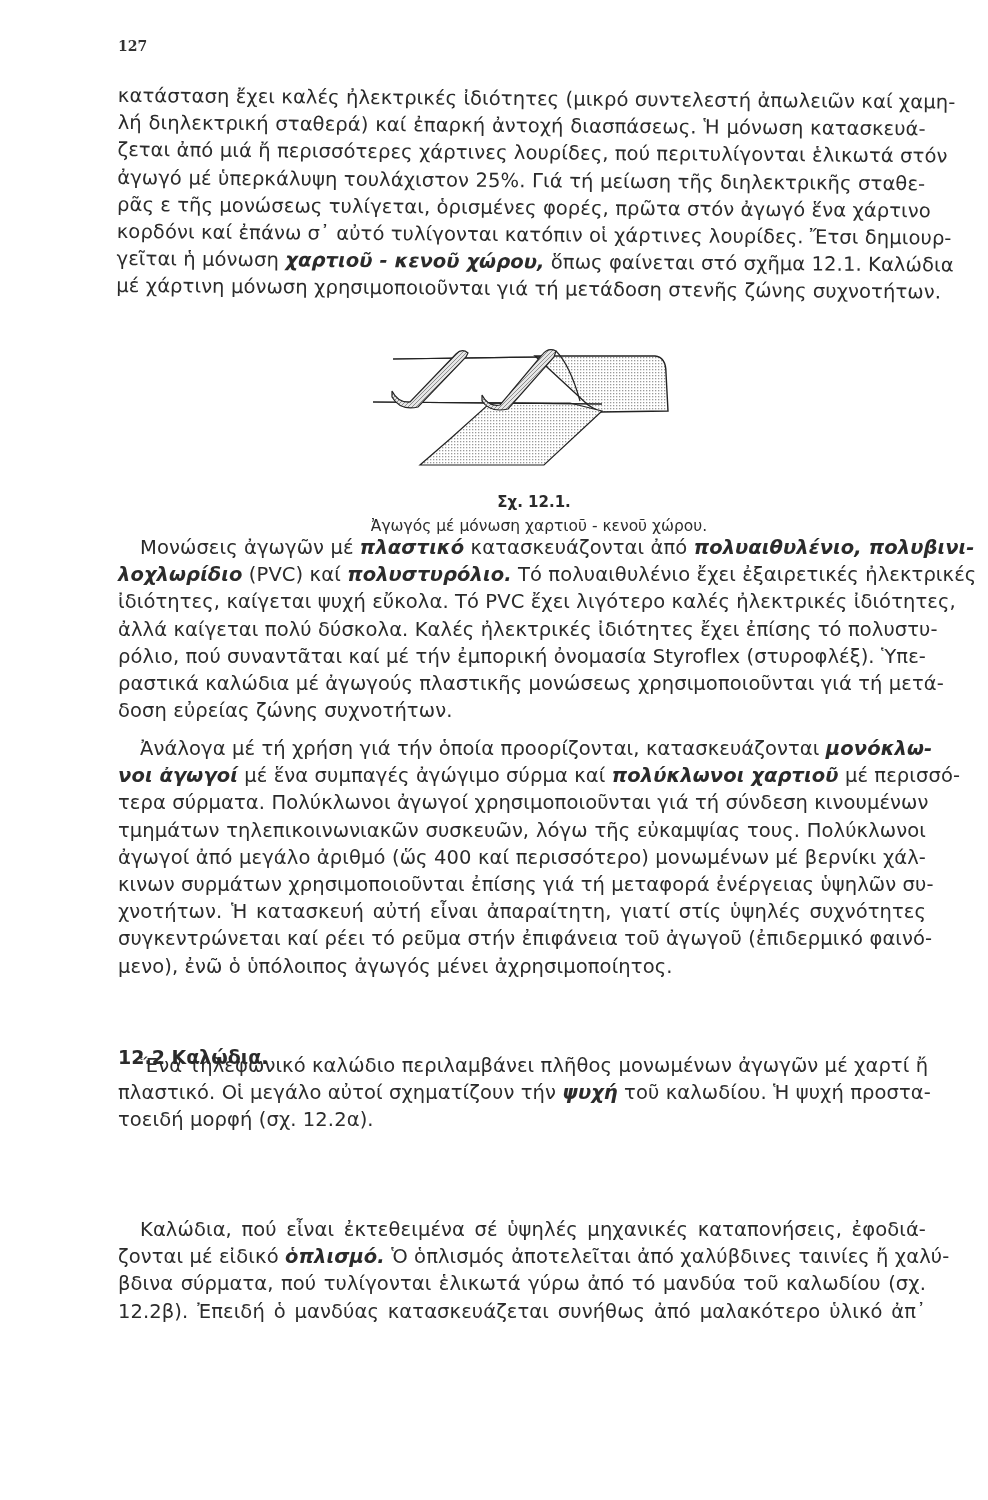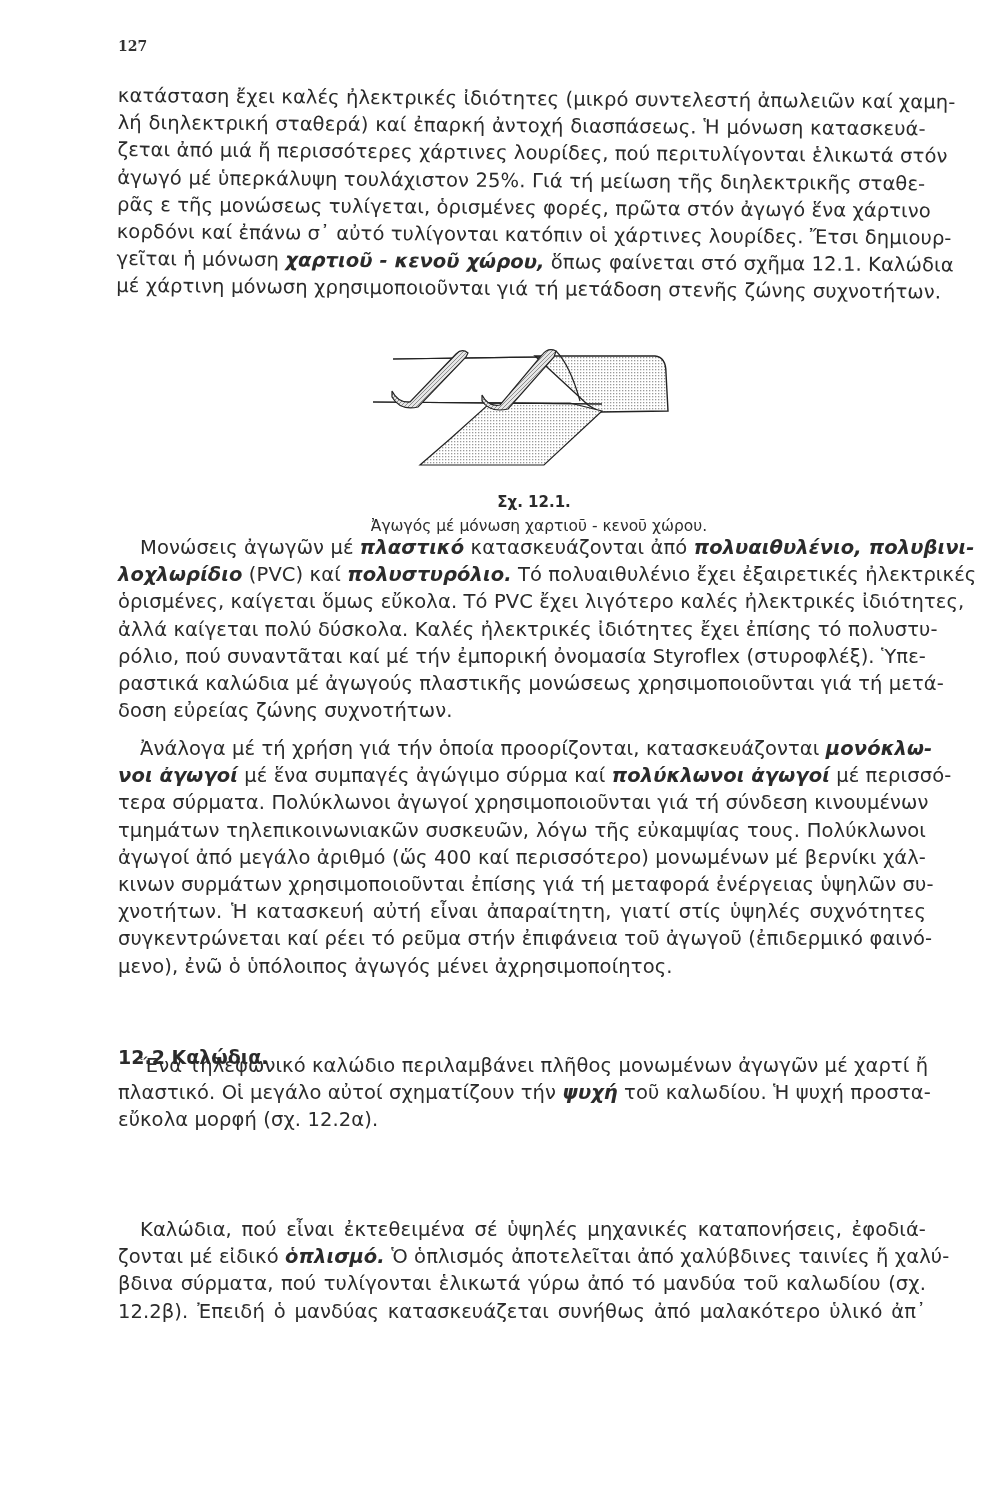--- a/index.html
+++ b/index.html
@@ -89,45 +89,45 @@
     <path d="M186,6 Q200,20 210,56" fill="none" stroke="#222" stroke-width="1.2"></path>
   </svg>
 </div>
 
 <div class="caption" id="cap-num">Σχ. 12.1.</div>
 <div class="caption" id="cap-text">Ἀγωγός μέ μόνωση χαρτιοῦ - κενοῦ χώρου.</div>
 
 <div class="body-text" id="para2">
   <span class="line indent"><span>Μονώσεις ἀγωγῶν μέ </span><span class="bi">πλαστικό</span><span> κατασκευάζονται ἀπό </span><span class="bi">πολυαιθυλένιο, πολυβινι-</span></span>
   <span class="line"><span class="bi">λοχλωρίδιο</span><span> (PVC) καί </span><span class="bi">πολυστυρόλιο.</span><span> Τό πολυαιθυλένιο ἔχει ἐξαιρετικές ἠλεκτρικές</span></span>
-  <span class="line">ὁρισμένες, καίγεται ὅμως εὔκολα. Τό PVC ἔχει λιγότερο καλές ἠλεκτρικές ἰδιότητες,</span>
+  <span class="line">ἰδιότητες, καίγεται ψυχή εὔκολα. Τό PVC ἔχει λιγότερο καλές ἠλεκτρικές ἰδιότητες,</span>
   <span class="line">ἀλλά καίγεται πολύ δύσκολα. Καλές ἠλεκτρικές ἰδιότητες ἔχει ἐπίσης τό πολυστυ-</span>
   <span class="line">ρόλιο, πού συναντᾶται καί μέ τήν ἐμπορική ὀνομασία Styroflex (στυροφλέξ). Ὑπε-</span>
   <span class="line">ραστικά καλώδια μέ ἀγωγούς πλαστικῆς μονώσεως χρησιμοποιοῦνται γιά τή μετά-</span>
   <span class="line last">δοση εὐρείας ζώνης συχνοτήτων.</span>
 </div>
 
 <div class="body-text" id="para3">
   <span class="line indent"><span>Ἀνάλογα μέ τή χρήση γιά τήν ὁποία προορίζονται, κατασκευάζονται </span><span class="bi">μονόκλω-</span></span>
-  <span class="line"><span class="bi">νοι ἀγωγοί</span><span> μέ ἕνα συμπαγές ἀγώγιμο σύρμα καί </span><span class="bi">πολύκλωνοι ἀγωγοί</span><span> μέ περισσό-</span></span>
+  <span class="line"><span class="bi">νοι ἀγωγοί</span><span> μέ ἕνα συμπαγές ἀγώγιμο σύρμα καί </span><span class="bi">πολύκλωνοι χαρτιοῦ</span><span> μέ περισσό-</span></span>
   <span class="line">τερα σύρματα. Πολύκλωνοι ἀγωγοί χρησιμοποιοῦνται γιά τή σύνδεση κινουμένων</span>
   <span class="line">τμημάτων τηλεπικοινωνιακῶν συσκευῶν, λόγω τῆς εὐκαμψίας τους. Πολύκλωνοι</span>
   <span class="line">ἀγωγοί ἀπό μεγάλο ἀριθμό (ὥς 400 καί περισσότερο) μονωμένων μέ βερνίκι χάλ-</span>
   <span class="line">κινων συρμάτων χρησιμοποιοῦνται ἐπίσης γιά τή μεταφορά ἐνέργειας ὑψηλῶν συ-</span>
   <span class="line">χνοτήτων. Ἡ κατασκευή αὐτή εἶναι ἀπαραίτητη, γιατί στίς ὑψηλές συχνότητες</span>
   <span class="line">συγκεντρώνεται καί ρέει τό ρεῦμα στήν ἐπιφάνεια τοῦ ἀγωγοῦ (ἐπιδερμικό φαινό-</span>
   <span class="line last">μενο), ἐνῶ ὁ ὑπόλοιπος ἀγωγός μένει ἀχρησιμοποίητος.</span>
 </div>
 
 <div class="section-heading">12.2 Καλώδια.</div>
 
 <div class="body-text" id="para4">
   <span class="line indent">Ἕνα τηλεφωνικό καλώδιο περιλαμβάνει πλῆθος μονωμένων ἀγωγῶν μέ χαρτί ἤ</span>
   <span class="line"><span>πλαστικό. Οἱ μεγάλο αὐτοί σχηματίζουν τήν </span><span class="bi">ψυχή</span><span> τοῦ καλωδίου. Ἡ ψυχή προστα-</span></span>
-  <span class="line last">εὔκολα μορφή (σχ. 12.2α).</span>
+  <span class="line last">τοειδή μορφή (σχ. 12.2α).</span>
 </div>
 
 <div class="body-text" id="para5">
   <span class="line indent">Καλώδια, πού εἶναι ἐκτεθειμένα σέ ὑψηλές μηχανικές καταπονήσεις, ἐφοδιά-</span>
   <span class="line"><span>ζονται μέ εἰδικό </span><span class="bi">ὁπλισμό.</span><span> Ὁ ὁπλισμός ἀποτελεῖται ἀπό χαλύβδινες ταινίες ἤ χαλύ-</span></span>
   <span class="line">βδινα σύρματα, πού τυλίγονται ἑλικωτά γύρω ἀπό τό μανδύα τοῦ καλωδίου (σχ.</span>
   <span class="line">12.2β). Ἐπειδή ὁ μανδύας κατασκευάζεται συνήθως ἀπό μαλακότερο ὑλικό ἀπ᾽</span>
 </div>
 
 </body></html>

